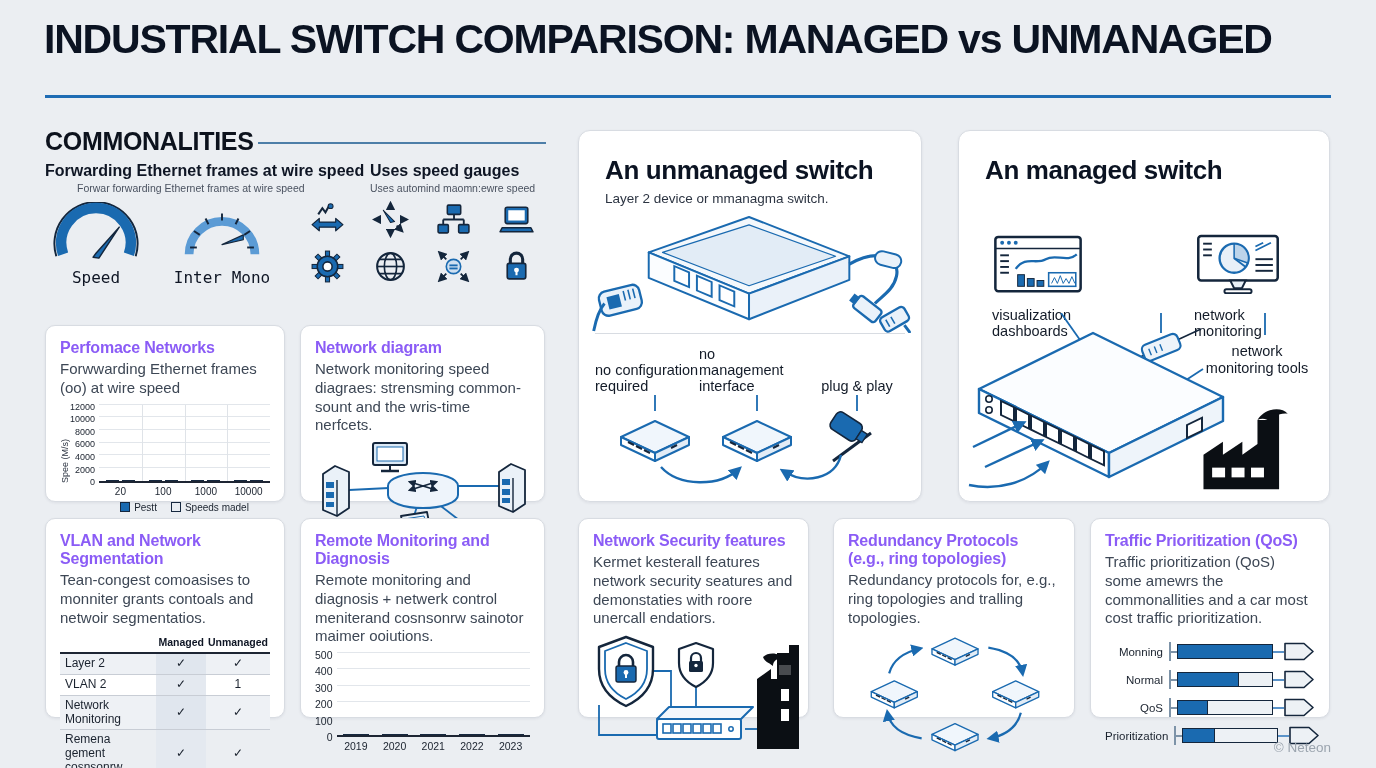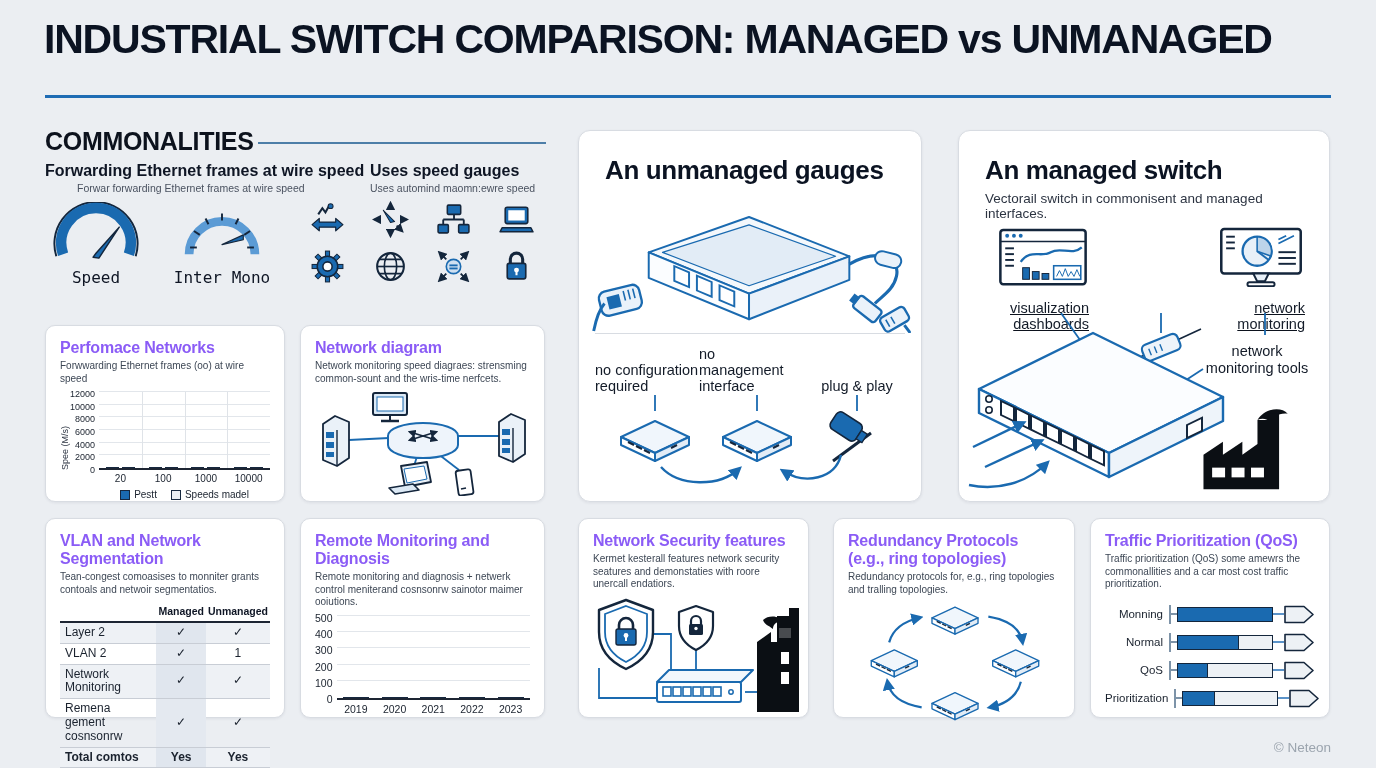--- a/index.html
+++ b/index.html
@@ -33,21 +33,21 @@
     display:grid;grid-template-columns:repeat(4,1fr);grid-template-rows:1fr 1fr;
     justify-items:center;align-items:center;
   }
   #icon-grid svg{width:37px;height:37px;}
   
   .card{
     position:absolute;background:#fff;border:1px solid #d8dce2;border-radius:10px;
     box-shadow:0 1px 3px rgba(25,35,55,.07);box-sizing:border-box;padding:13px 14px;
   }
   .card h3{margin:0 0 3px 0;font-size:16px;font-weight:700;letter-spacing:-.2px;color:#8b5cf6;}
-  .card p.sub{margin:0 0 7px 0;font-size:10px;line-height:1.25;color:#3d4755;}
+  .card p.sub{margin:0 0 7px 0;font-size:15px;line-height:1.25;color:#3d4755;}
   #card-perf{left:45px;top:325px;width:240px;height:177px;}
   #card-netdiag{left:300px;top:325px;width:245px;height:177px;}
   #card-vlan{left:45px;top:518px;width:240px;height:200px;}
   #card-remote{left:300px;top:518px;width:245px;height:200px;}
   #card-security{left:578px;top:518px;width:231px;height:200px;}
   #card-redundancy{left:833px;top:518px;width:242px;height:200px;}
   #card-qos{left:1090px;top:518px;width:240px;height:200px;}
   
   .panel{border-radius:12px;padding:24px 26px;}
   #panel-unmanaged{left:578px;top:130px;width:344px;height:372px;}
@@ -100,21 +100,21 @@
   .qfill.part{border-right:1.5px solid #14263c;}
   .qline{width:11px;height:2px;background:#5b93c9;}
   
   #un-illus{position:absolute;left:12px;top:84px;}
   #un-divider{position:absolute;left:16px;right:16px;top:202px;height:1px;background:#d8dce2;}
   .uf-wrap{position:absolute;top:210px;height:54px;width:104px;display:flex;align-items:flex-end;justify-content:center;}
   .uf-label{font-size:14.5px;font-weight:500;color:#131b28;text-align:left;line-height:1.1;}
   #uf-0{left:16px;}#uf-1{left:120px;}#uf-2{left:226px;}
   #un-bottom{position:absolute;left:10px;top:264px;}
   #mg-icons{position:absolute;left:26px;top:96px;width:320px;display:flex;justify-content:space-between;}
-  .mg-fig{margin:0;text-align:right;width:104px;text-decoration:underline;}
+  .mg-fig{margin:7px;text-align:left;width:104px;}
   .mg-fig figcaption{font-size:14.5px;color:#131b28;line-height:1.12;margin-top:7px;}
   #mg-illus{position:absolute;left:6px;top:182px;}
   #mg-tools-label{position:absolute;left:244px;top:212px;width:108px;text-align:center;font-size:14.5px;color:#131b28;line-height:1.15;}
   
   #footer{position:absolute;right:45px;bottom:13px;font-size:13.5px;color:#9ba4ae;}
 </style>
 </head>
 <body>
 
 <svg width="0" height="0" style="position:absolute" aria-hidden="true">
@@ -339,21 +339,22 @@
       <polygon points="86,74 112,70 116,90 90,95" fill="#eaf1f8" stroke="#14263c" stroke-width="1.8" stroke-linejoin="round"></polygon>
       <polygon points="89,77 109,74 112,87 92,91" fill="#ffffff" stroke="#1a6ab0" stroke-width="1"></polygon>
       <polygon points="74,96 98,92 104,98 80,102" fill="#dce9f5" stroke="#14263c" stroke-width="1.6" stroke-linejoin="round"></polygon>
 
       <rect x="142" y="78" width="15" height="25" rx="2.5" fill="#ffffff" stroke="#14263c" stroke-width="1.8" transform="rotate(-8 149 90)"></rect>
       <line x1="146" y1="97" x2="151" y2="96" stroke="#14263c" stroke-width="1.6"></line>
     </svg>
   </div>
 
   <div class="card panel" id="panel-unmanaged">
-    <h2>An unmanaged gauges</h2>
+    <h2>An unmanaged switch</h2>
+    <p class="psub">Layer 2 device or mmanagma switch.</p>
     <svg id="un-illus" width="320" height="118" viewBox="0 0 324 120">
 
       <polygon points="58,38 160,2 262,42 160,80" fill="#f4f8fc" stroke="#1a6ab0" stroke-width="2" stroke-linejoin="round"></polygon>
       <polygon points="72,38 160,10 248,42 160,72" fill="#e2ecf6" stroke="#1a6ab0" stroke-width="1.2" stroke-linejoin="round"></polygon>
       <polygon points="58,38 58,64 160,106 160,80" fill="#fbfdff" stroke="#1a6ab0" stroke-width="2" stroke-linejoin="round"></polygon>
       <polygon points="160,80 160,106 262,66 262,42" fill="#eaf1f9" stroke="#1a6ab0" stroke-width="2" stroke-linejoin="round"></polygon>
       <g transform="translate(84,52) skewY(23)" fill="#ffffff" stroke="#1a6ab0" stroke-width="2">
         <rect x="0" y="0" width="15" height="15"></rect>
         <rect x="23" y="0" width="15" height="15"></rect>
         <rect x="46" y="0" width="15" height="15"></rect>
@@ -405,21 +406,20 @@
         <rect x="242" y="22" width="30" height="20" rx="5" fill="#1a6ab0" stroke="#14263c" stroke-width="1.6"></rect>
         <rect x="272" y="27" width="7" height="10" fill="#1a6ab0" stroke="#14263c" stroke-width="1.4"></rect>
       </g>
       <path d="M72,72 C90,92 130,92 150,74" fill="none" stroke="#1a6ab0" stroke-width="2.4" marker-end="url(#arrBlue)"></path>
       <path d="M252,60 C246,84 216,90 194,76" fill="none" stroke="#1a6ab0" stroke-width="2.4" marker-end="url(#arrBlue)"></path>
     </svg>
   </div>
 
   <div class="card panel" id="panel-managed">
     <h2>An managed switch</h2>
-    <p class="psub">Vectorail switch in commonisent and managed interfaces.</p>
     <div id="mg-icons">
       <figure class="mg-fig">
         <svg width="92" height="62" viewBox="0 0 92 64">
           <rect x="2" y="3" width="88" height="56" rx="3" fill="#ffffff" stroke="#14263c" stroke-width="2.6"></rect>
           <line x1="2" y1="15" x2="90" y2="15" stroke="#14263c" stroke-width="1.6"></line>
           <circle cx="9" cy="9" r="2" fill="#1a6ab0"></circle>
             <circle cx="16" cy="9" r="2" fill="#1a6ab0"></circle>
             <circle cx="23" cy="9" r="2" fill="#1a6ab0"></circle>
           <g stroke="#14263c" stroke-width="2">
               <line x1="7" y1="22" x2="16" y2="22"></line>

